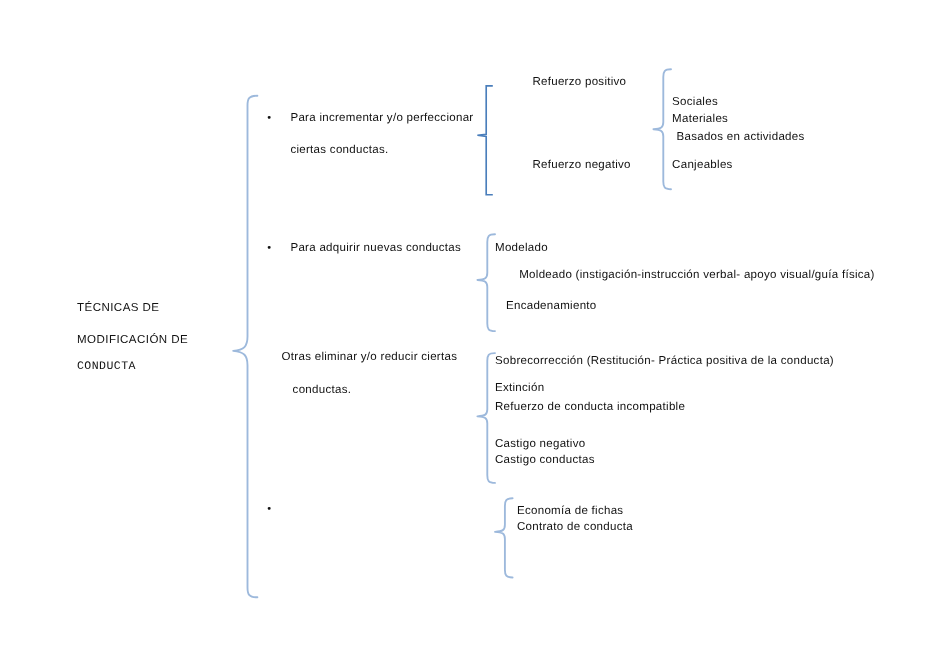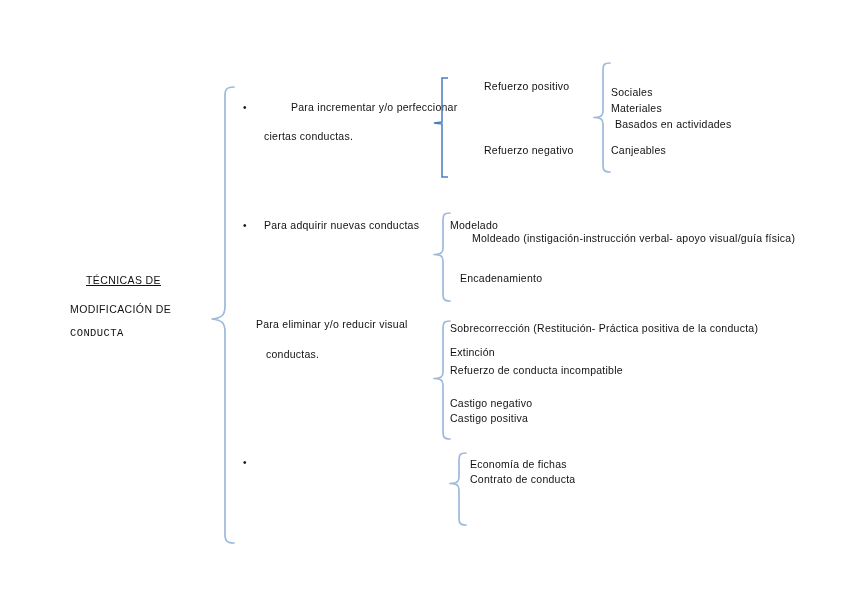--- a/index.html
+++ b/index.html
@@ -45,41 +45,41 @@
     position: absolute;
     display: block;
   }
   .brace svg { display: block; overflow: visible; }
 </style>
 </head>
 <body>
 
 <div id="page">
 
-  <div class="root-title" style="left:86px; top:266px;text-decoration:underline;">TÉCNICAS DE</div>
+  <div class="root-title" style="left:70px; top:266px;">TÉCNICAS DE</div>
   <div class="root-title" style="left:70px; top:295px;">MODIFICACIÓN DE</div>
   <div class="root-title" style="left:70px; top:319px;font-family:Liberation Mono, monospace;">CONDUCTA</div>
 
   <div class="brace" style="left:210px; top:84px;">
     <svg width="26" height="462" viewBox="0 0 26 462" fill="none">
       <path d="M24 3 C16 3 15 6 15 12 L15 222 C15 231 12 234 2 235 C12 236 15 239 15 248 L15 450 C15 456 16 459 24 459" stroke="#9DB9DC" stroke-width="1.7" fill="none" stroke-linecap="round" stroke-linejoin="round"></path>
     </svg>
   </div>
 
   <div class="bullet" style="left:243px; top:101px;">•</div>
-  <div class="txt" style="left:264px; top:101px;margin-left:27px;">Para incrementar y/o perfeccionar</div>
+  <div class="txt" style="left:264px; top:101px;">Para incrementar y/o perfeccionar</div>
   <div class="txt" style="left:264px; top:130px;">ciertas conductas.</div>
 
   <div class="brace" style="left:432px; top:76px;">
     <svg width="18" height="104" viewBox="0 0 18 104" fill="none">
       <path d="M16 2 L10 2 L10 46 L2 47 L10 48 L10 101 L16 101" stroke="#4A7EBB" stroke-width="1.5" fill="none" stroke-linecap="butt" stroke-linejoin="miter"></path>
     </svg>
   </div>
 
-  <div class="txt" style="left:484px; top:80px;">Refuerzo positivo</div>
+  <div class="txt" style="left:484px; top:68px;">Refuerzo positivo</div>
   <div class="txt" style="left:484px; top:144px;">Refuerzo negativo</div>
 
   <div class="brace" style="left:592px; top:60px;">
     <svg width="20" height="115" viewBox="0 0 20 115" fill="none">
       <path d="M18 3 C12 3 11 5 11 10 L11 51 C11 56 9 57 2 57.5 C9 58 11 59 11 64 L11 105 C11 110 12 112 18 112" stroke="#9DB9DC" stroke-width="1.7" fill="none" stroke-linecap="round" stroke-linejoin="round"></path>
     </svg>
   </div>
 
   <div class="txt" style="left:611px; top:86px;">Sociales</div>
   <div class="txt" style="left:611px; top:102px;text-align:center;">Materiales</div>
@@ -89,37 +89,37 @@
   <div class="bullet" style="left:243px; top:219px;">•</div>
   <div class="txt" style="left:264px; top:219px;">Para adquirir nuevas conductas</div>
 
   <div class="brace" style="left:432px; top:210px;">
     <svg width="20" height="94" viewBox="0 0 20 94" fill="none">
       <path d="M18 3 C12 3 11 5 11 10 L11 38 C11 43 9 44 2 44.5 C9 45 11 46 11 51 L11 84 C11 89 12 91 18 91" stroke="#9DB9DC" stroke-width="1.7" fill="none" stroke-linecap="round" stroke-linejoin="round"></path>
     </svg>
   </div>
 
   <div class="txt" style="left:450px; top:219px;">Modelado</div>
-  <div class="txt" style="left:450px; top:232px;padding-left:22px;">Moldeado (instigación-instrucción verbal- apoyo visual/guía física)</div>
+  <div class="txt" style="left:450px; top:244px;padding-left:22px;">Moldeado (instigación-instrucción verbal- apoyo visual/guía física)</div>
   <div class="txt" style="left:450px; top:272px;margin-left:10px;">Encadenamiento</div>
 
-  <div class="txt" style="left:256px; top:318px;">Para eliminar y/o reducir visual</div>
+  <div class="txt" style="left:256px; top:318px;">Otras eliminar y/o reducir ciertas</div>
   <div class="txt" style="left:266px; top:348px;">conductas.</div>
 
   <div class="brace" style="left:432px; top:318px;">
     <svg width="20" height="124" viewBox="0 0 20 124" fill="none">
       <path d="M18 3 C12 3 11 5 11 10 L11 54 C11 59 9 60 2 60.5 C9 61 11 62 11 67 L11 114 C11 119 12 121 18 121" stroke="#9DB9DC" stroke-width="1.7" fill="none" stroke-linecap="round" stroke-linejoin="round"></path>
     </svg>
   </div>
 
   <div class="txt" style="left:450px; top:322px;">Sobrecorrección (Restitución- Práctica positiva de la conducta)</div>
   <div class="txt" style="left:450px; top:346px;">Extinción</div>
   <div class="txt" style="left:450px; top:364px;">Refuerzo de conducta incompatible</div>
   <div class="txt" style="left:450px; top:397px;">Castigo negativo</div>
-  <div class="txt" style="left:450px; top:412px;">Castigo positiva</div>
+  <div class="txt" style="left:450px; top:412px;">Castigo conductas</div>
 
   <div class="bullet" style="left:243px; top:456px;">•</div>
 
   <div class="brace" style="left:448px; top:450px;">
     <svg width="20" height="78" viewBox="0 0 20 78" fill="none">
       <path d="M18 3 C12 3 11 5 11 10 L11 27 C11 32 9 33 2 33.5 C9 34 11 35 11 40 L11 68 C11 73 12 75 18 75" stroke="#9DB9DC" stroke-width="1.7" fill="none" stroke-linecap="round" stroke-linejoin="round"></path>
     </svg>
   </div>
 
   <div class="txt" style="left:470px; top:458px;">Economía de fichas</div>

